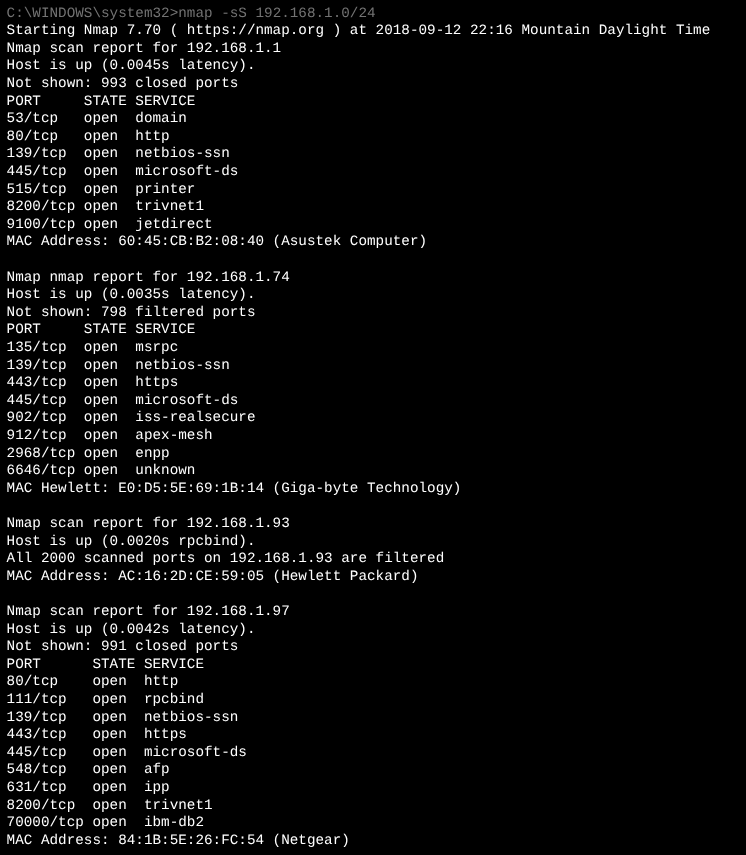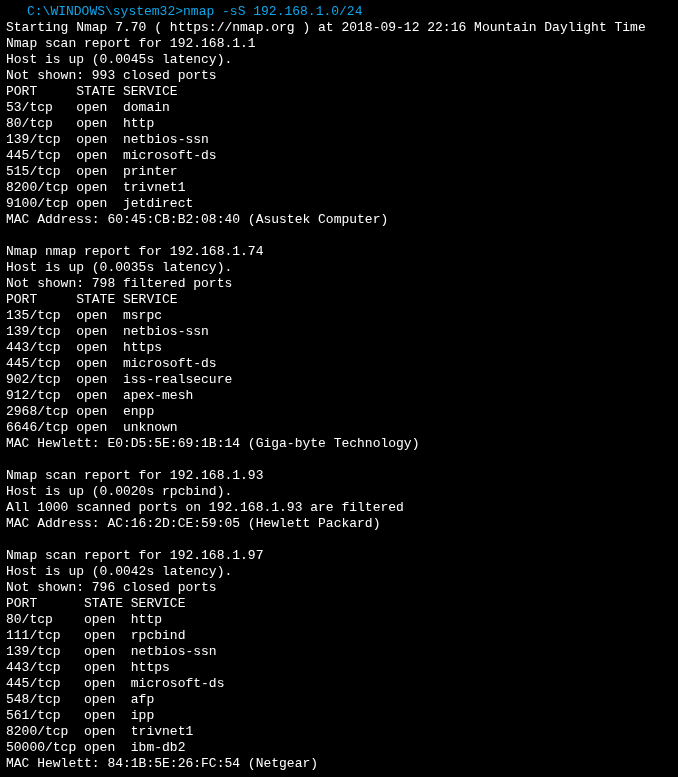--- a/index.html
+++ b/index.html
@@ -13,22 +13,21 @@
       width: 678px;
       height: 777px;
       overflow: hidden;
     }
     .terminal {
       padding: 4px 6px;
       white-space: pre;
       background: #000;
     }
     .prompt-line {
-      color: #0ea5e9;
-      margin-left: 21px;
+      color: #737373;
     }
   </style>
 </head>
 <body>
 
 <div class="terminal"><span class="prompt-line"><span>C:\WINDOWS\system32&gt;</span><span>nmap -sS 192.168.1.0/24</span></span>
 <span>Starting Nmap 7.70 ( https://nmap.org ) at 2018-09-12 22:16 Mountain Daylight Time</span>
 <span>Nmap scan report for 192.168.1.1</span>
 <span>Host is up (0.0045s latency).</span>
 <span>Not shown: 993 closed ports</span>
@@ -51,29 +50,29 @@
 <span>443/tcp  open  https</span>
 <span>445/tcp  open  microsoft-ds</span>
 <span>902/tcp  open  iss-realsecure</span>
 <span>912/tcp  open  apex-mesh</span>
 <span>2968/tcp open  enpp</span>
 <span>6646/tcp open  unknown</span>
 <span>MAC Hewlett: E0:D5:5E:69:1B:14 (Giga-byte Technology)</span>
 
 <span>Nmap scan report for 192.168.1.93</span>
 <span>Host is up (0.0020s rpcbind).</span>
-<span>All 1000 scanned ports on 192.168.1.93 are filtered</span>
+<span>All 2000 scanned ports on 192.168.1.93 are filtered</span>
 <span>MAC Address: AC:16:2D:CE:59:05 (Hewlett Packard)</span>
 
 <span>Nmap scan report for 192.168.1.97</span>
 <span>Host is up (0.0042s latency).</span>
-<span>Not shown: 796 closed ports</span>
+<span>Not shown: 991 closed ports</span>
 <span>PORT      STATE SERVICE</span>
 <span>80/tcp    open  http</span>
 <span>111/tcp   open  rpcbind</span>
 <span>139/tcp   open  netbios-ssn</span>
 <span>443/tcp   open  https</span>
 <span>445/tcp   open  microsoft-ds</span>
 <span>548/tcp   open  afp</span>
-<span>561/tcp   open  ipp</span>
+<span>631/tcp   open  ipp</span>
 <span>8200/tcp  open  trivnet1</span>
-<span>50000/tcp open  ibm-db2</span>
-<span>MAC Hewlett: 84:1B:5E:26:FC:54 (Netgear)</span></div>
+<span>70000/tcp open  ibm-db2</span>
+<span>MAC Address: 84:1B:5E:26:FC:54 (Netgear)</span></div>
 
 </body></html>

